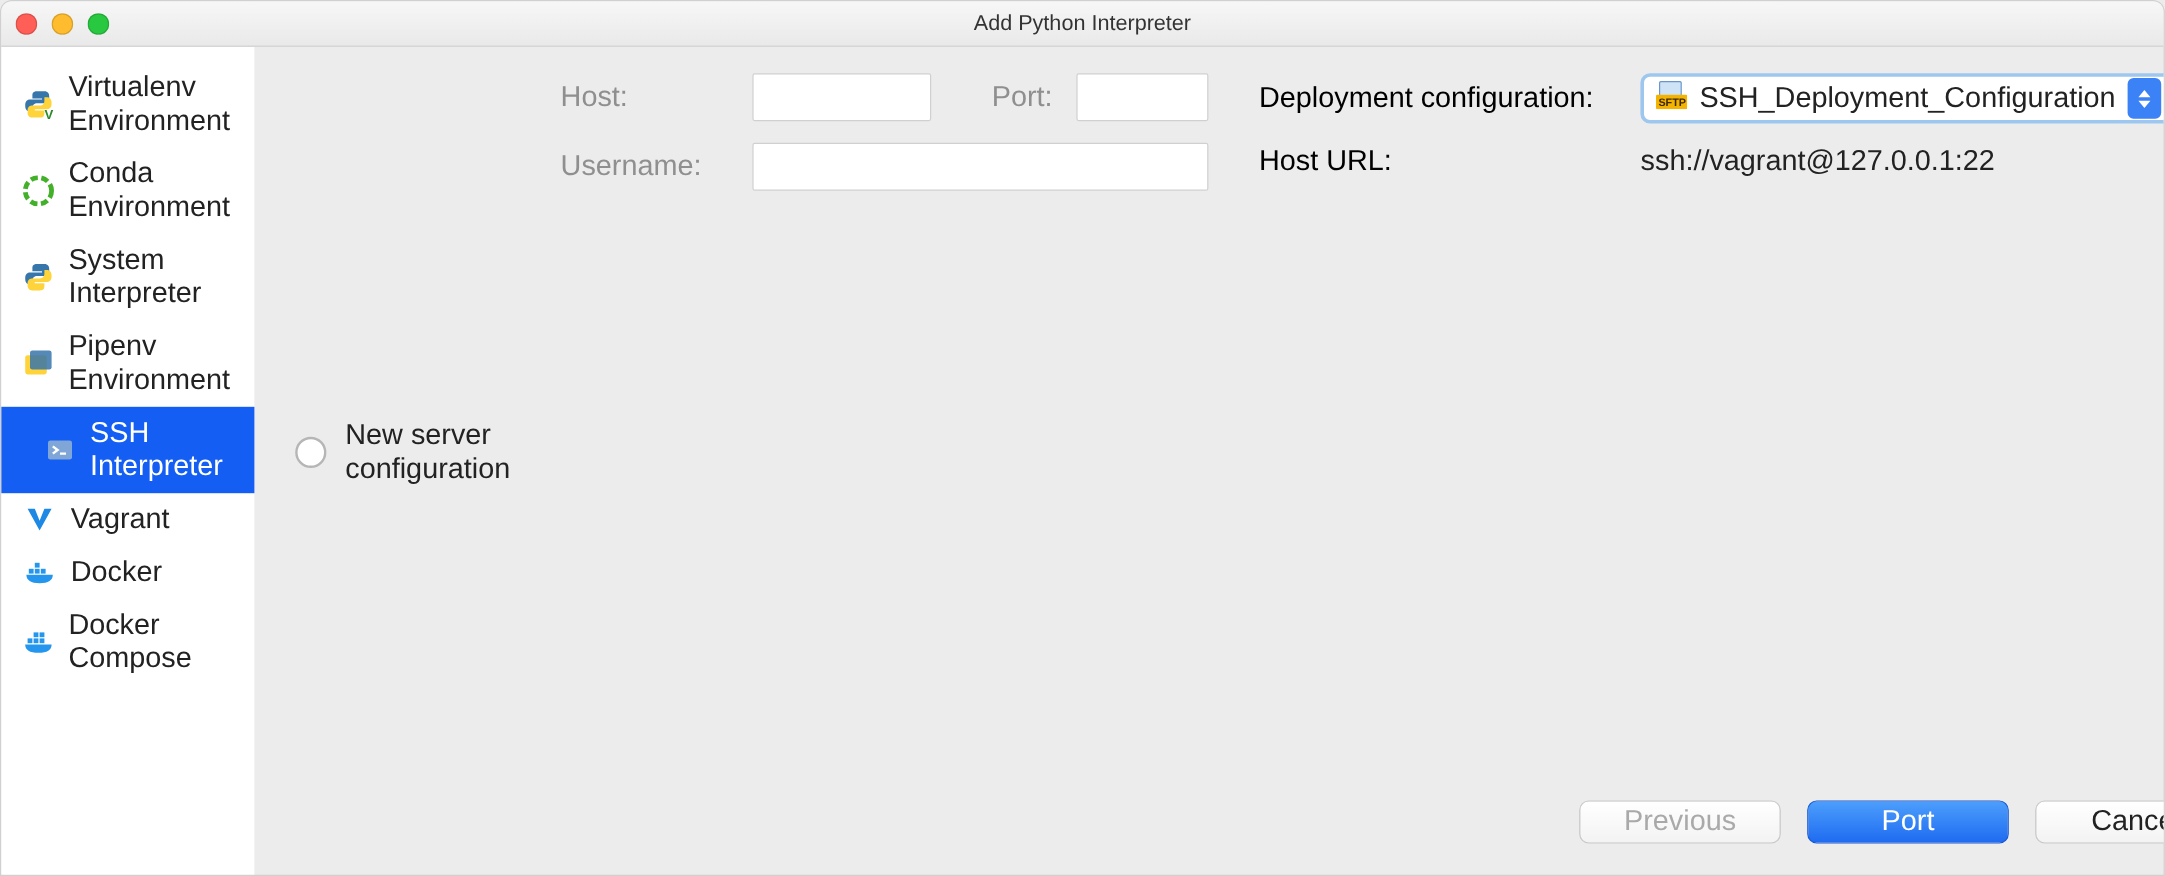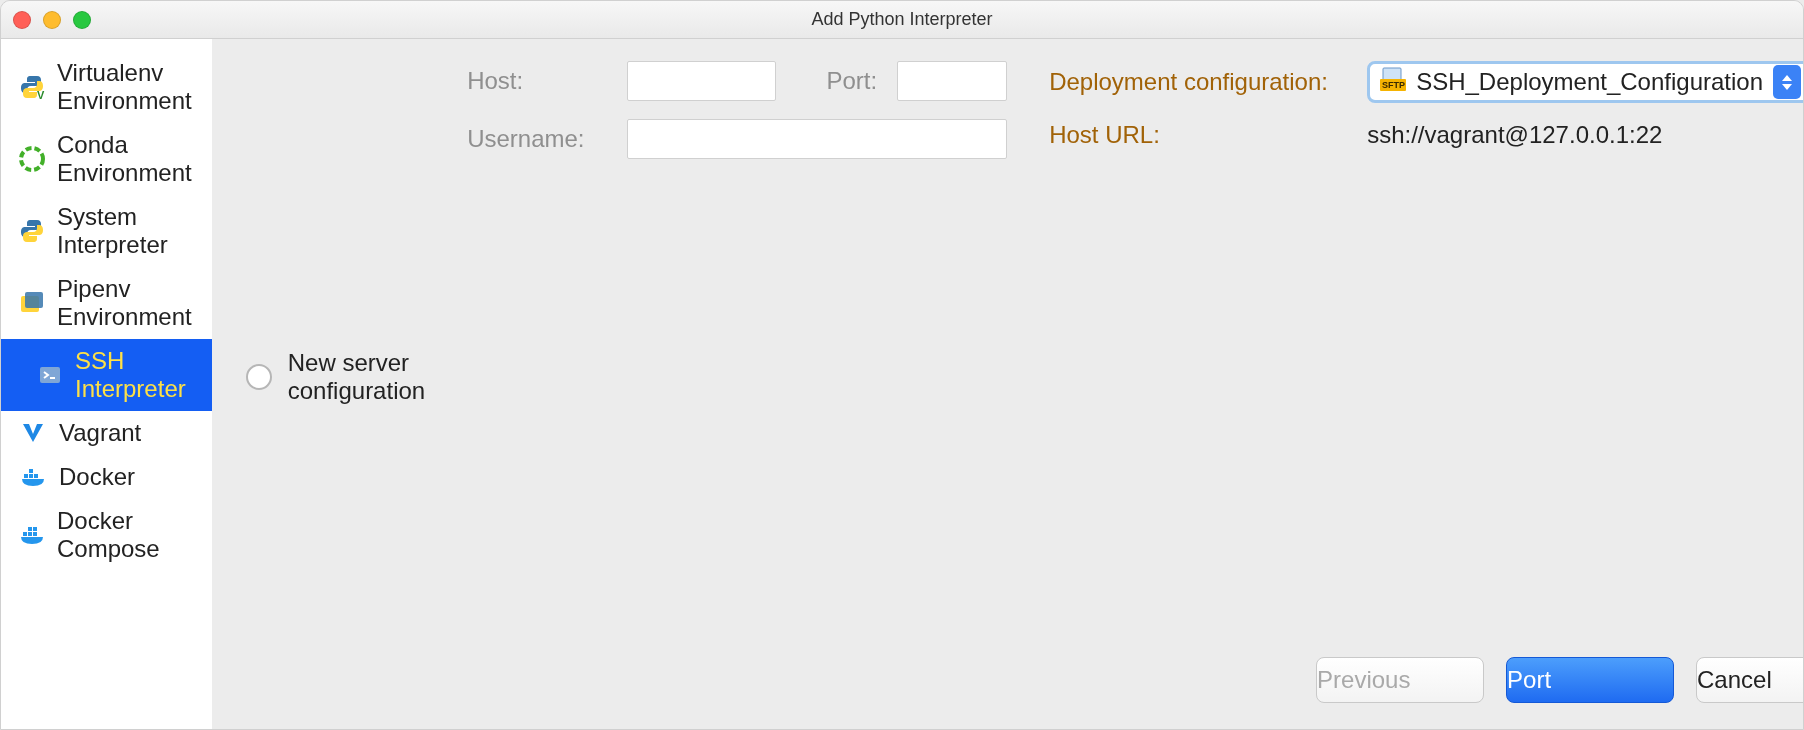--- a/index.html
+++ b/index.html
@@ -10,39 +10,39 @@
   .traffic-lights { display: flex; gap: 12px; align-items: center; }
   .tl { width: 18px; height: 18px; border-radius: 50%; border: 1px solid rgba(0,0,0,0.15); }
   .tl.red { background: #ff5f57; }
   .tl.yellow { background: #febc2e; }
   .tl.green { background: #28c840; }
   .titlebar-title { position: absolute; left: 0; right: 0; text-align: center; font-size: 18px; color: #333; }
   
   .main { flex: 1; display: flex; }
   .sidebar { width: 390px; background: #fff; padding: 12px 0; }
   .sidebar-item { display: flex; align-items: center; gap: 12px; padding: 8px 18px; font-size: 24px; cursor: default; }
-  .sidebar-item.selected { background: #145ef3; color: #fde047; padding-left: 36px; }
+  .sidebar-item.selected { background: #145ef3; color: #ffffff; padding-left: 36px; }
   .sidebar-icon { width: 28px; height: 28px; display: inline-flex; align-items: center; justify-content: center; }
   .content { flex: 1; padding: 22px 34px 22px 34px; display: flex; flex-direction: row; position: relative; }
   .radio-row { display: flex; align-items: center; gap: 16px; margin-bottom: 14px; font-size: 24px; }
   .radio { width: 26px; height: 26px; border-radius: 50%; border: 2px solid #b6b6b6; background: #fff; display: inline-flex; align-items: center; justify-content: center; flex-shrink:0; }
   .radio.checked { border-color: #1a7bf0; }
   .radio.checked::after { content: ""; width: 14px; height: 14px; border-radius: 50%; background: #1a7bf0; }
   .form-block { margin-left: 42px; }
   .form-row { display: flex; align-items: center; margin-bottom: 18px; gap: 20px; }
   .form-label { font-size: 24px; color: #8f8f8f; width: 298px; }
-  .form-label.enabled { color: #a16207; }
+  .form-label.enabled { color: #000000; }
   .text-input { height: 40px; border: 1px solid #d0d0d0; background: #fff; border-radius: 2px; }
   .combo-wrap { display: flex; gap: 10px; flex:1; }
   .combo { flex: 1; height: 42px; border: 3px solid #9ec7ef; border-radius: 8px; background: #fff; display: flex; align-items: center; padding: 0 6px 0 10px; gap: 10px; }
   .combo-arrows { width: 28px; height: 34px; background: #3b82f6; border-radius: 5px; display:flex; flex-direction:column; align-items:center; justify-content:center; gap:1px; }
   .combo-arrows svg { display:block; }
   .ellipsis-btn { width: 44px; height: 42px; border: 1px solid #c8c8c8; border-radius: 6px; background: #fdfdfd; display:flex; align-items:center; justify-content:center; font-size:22px; letter-spacing:2px; }
   .button-bar { position: absolute; bottom: 26px; right: 34px; display: flex; gap: 22px; }
-  .btn { min-width: 168px; height: 46px; border-radius: 8px; border: 1px solid #c9c9c9; background: linear-gradient(#ffffff,#f3f3f3); display:flex; align-items:center; font-size: 24px; }
+  .btn { min-width: 168px; height: 36px; border-radius: 8px; border: 1px solid #c9c9c9; background: linear-gradient(#ffffff,#f3f3f3); display:flex; align-items:center; justify-content:center; font-size: 24px; }
   .btn.disabled { color: #a9a9a9; }
   .btn.primary { background: linear-gradient(#4c9efc,#1f6bf1); color: #fff; border-color: #1559d6; }
 </style>
 </head>
 <body>
 
 <div class="titlebar">
   <div class="traffic-lights">
     <div class="tl red"></div>
     <div class="tl yellow"></div>

